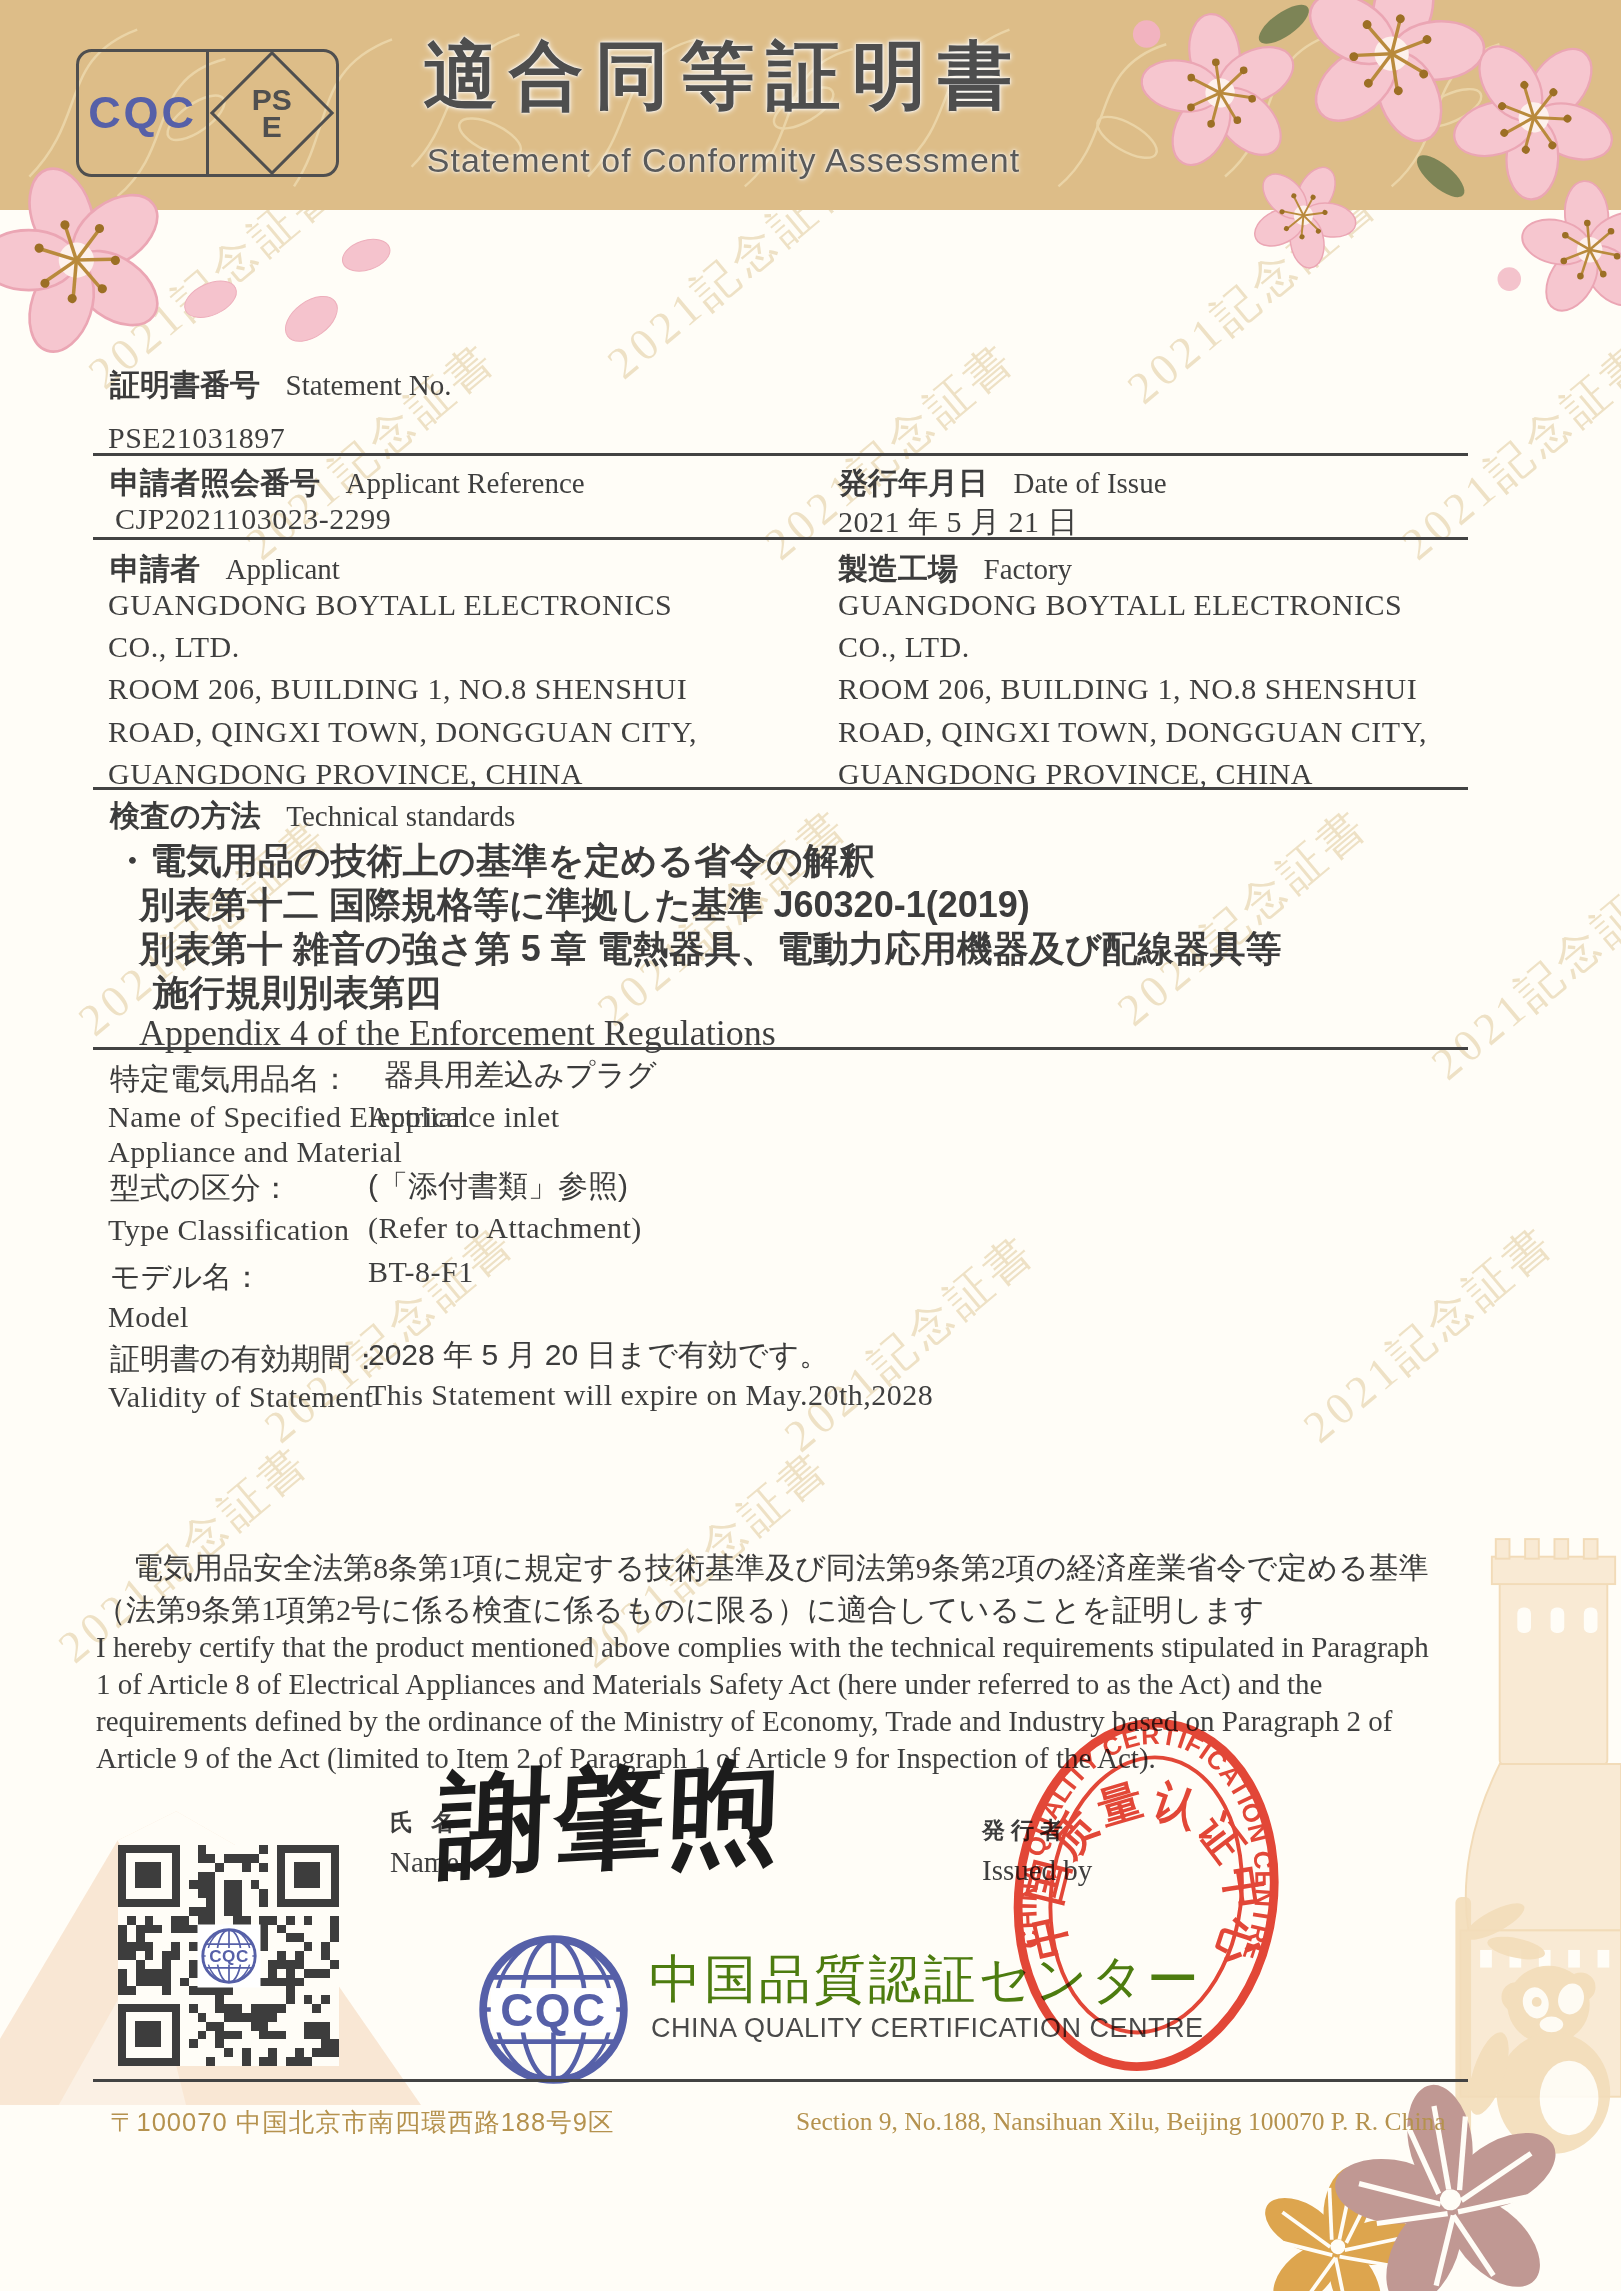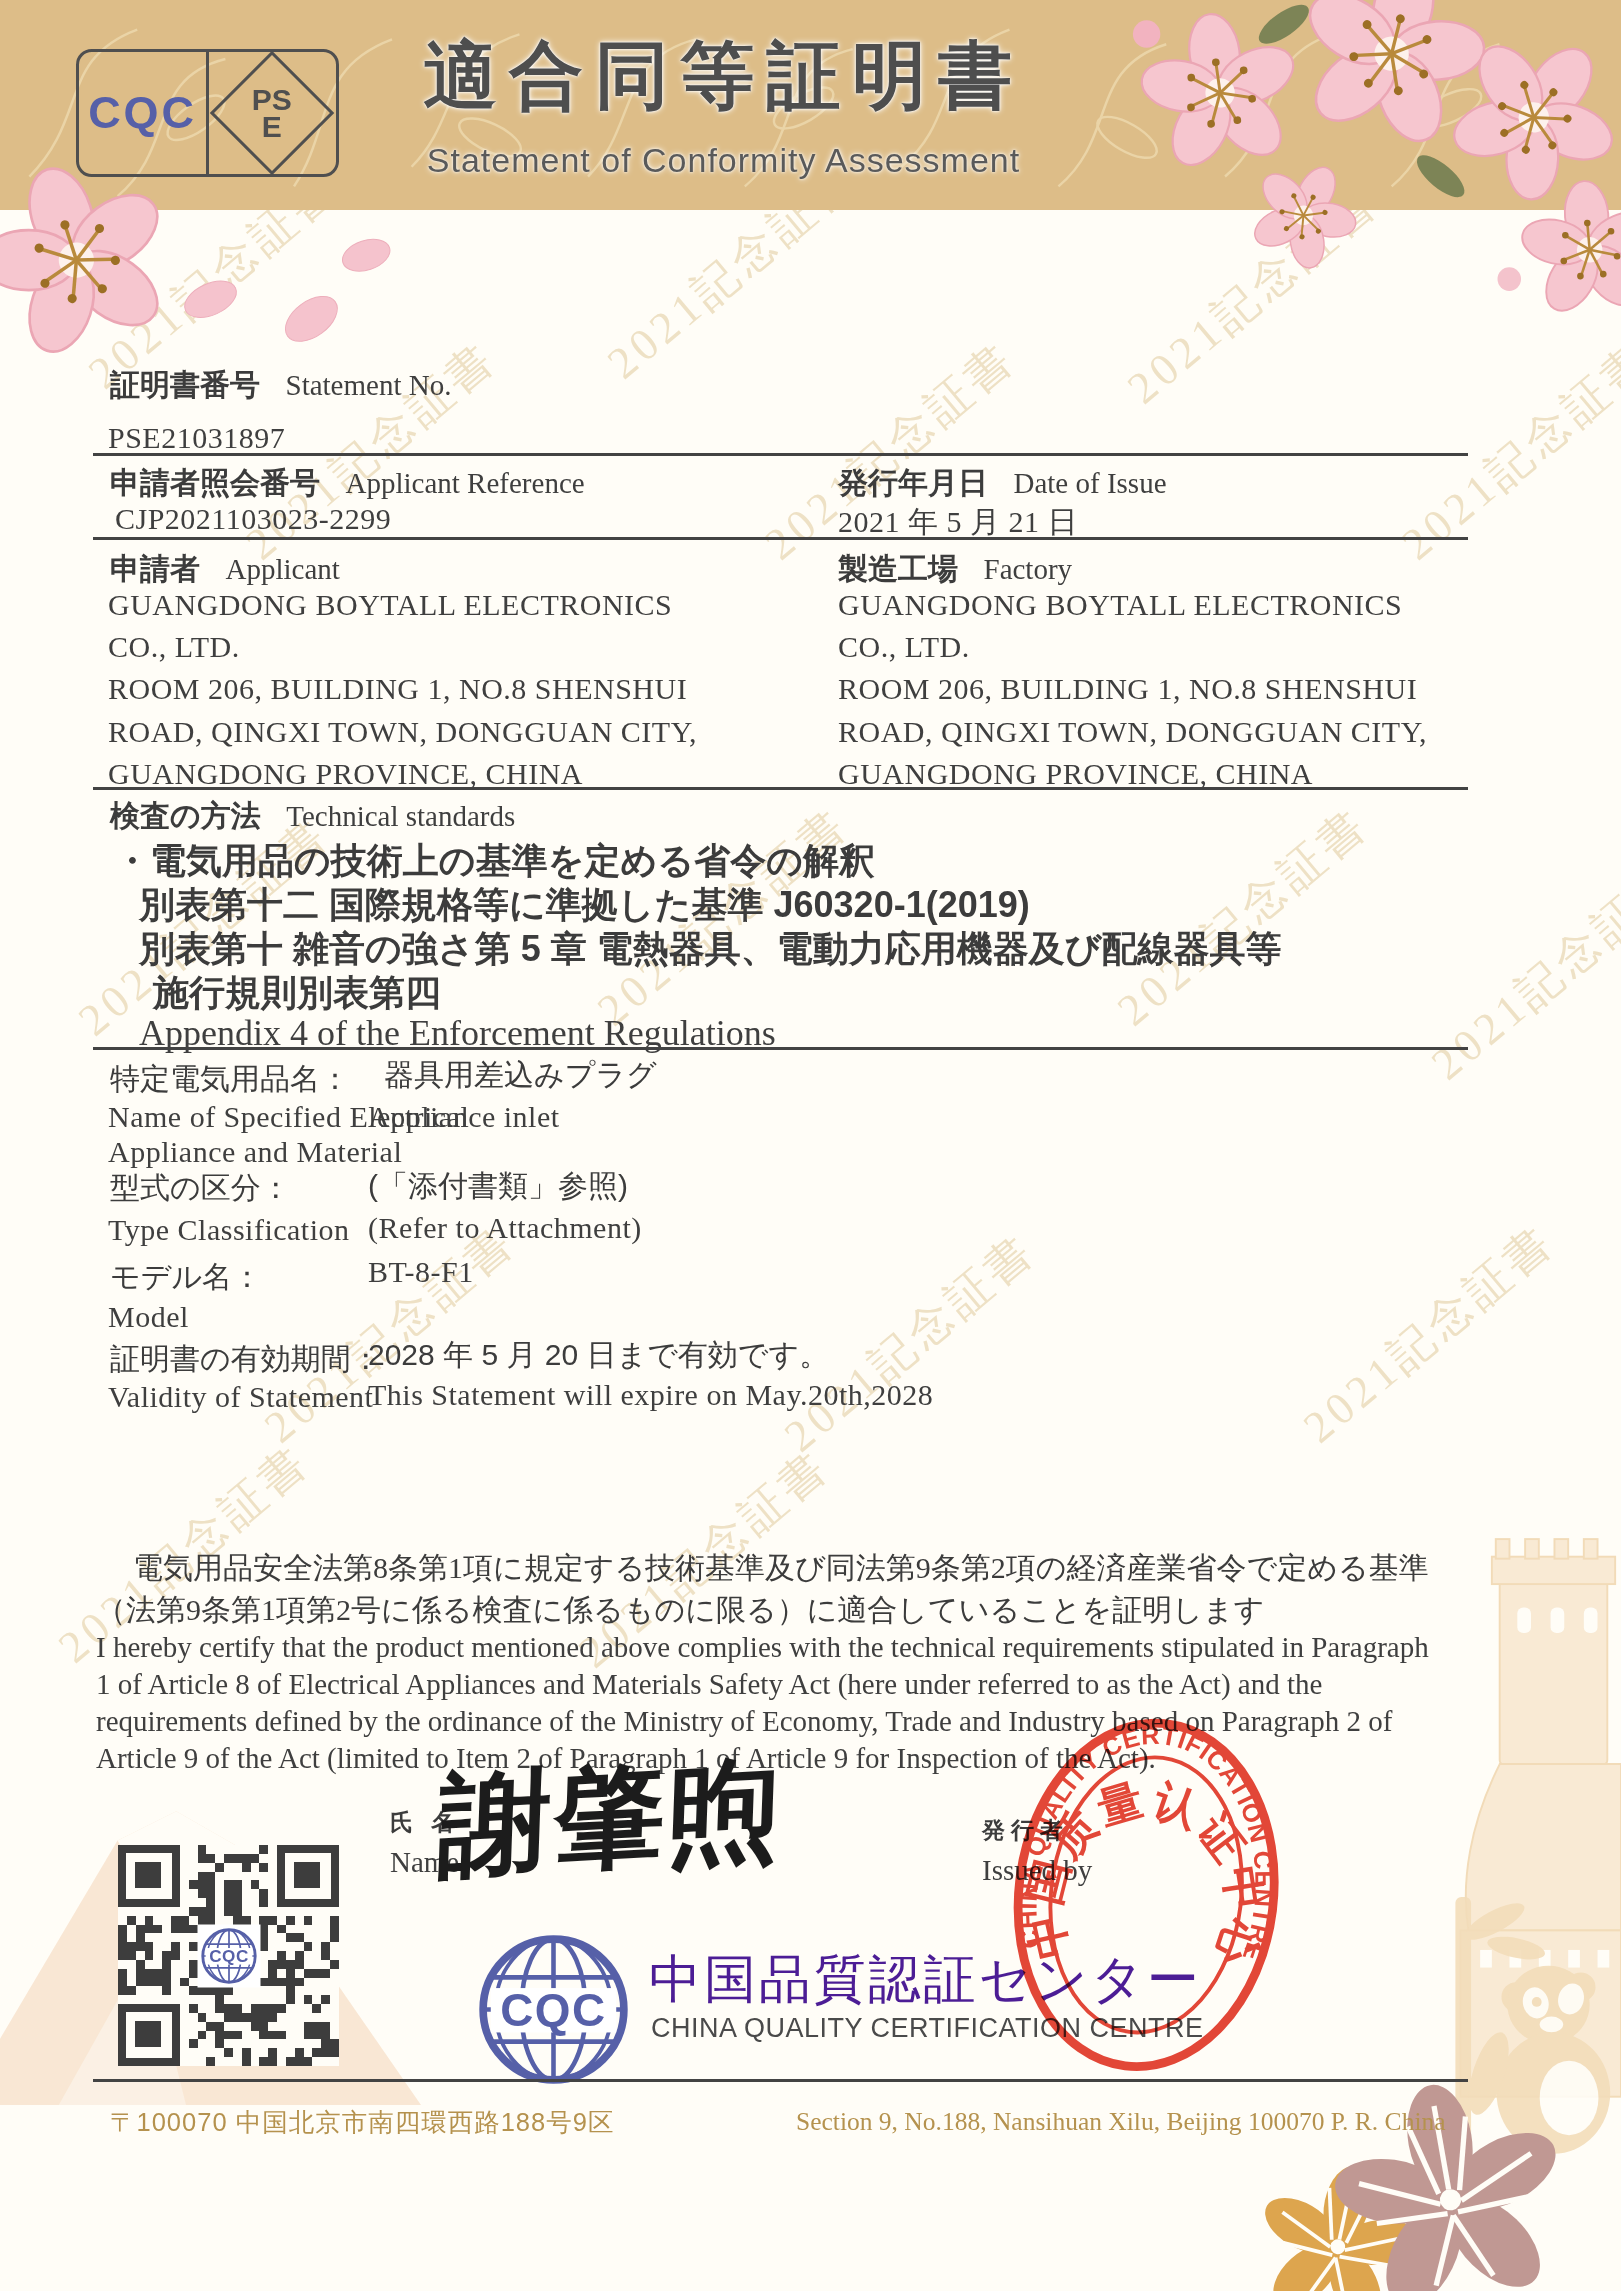--- a/index.html
+++ b/index.html
@@ -60,21 +60,21 @@
   .qr-modules i.on{background:#3d3d3d;}
   .finder{position:absolute;width:62px;height:62px;border:8.8px solid #3d3d3d;background:#fffdf7;
           box-sizing:border-box;}
   .finder::after{content:"";position:absolute;left:8.8px;top:8.8px;width:26.5px;height:26.5px;background:#3d3d3d;}
   .finder.tl{left:0;top:0;} .finder.tr{right:0;top:0;} .finder.bl{left:0;bottom:0;}
   .qr-logo{position:absolute;left:50%;top:50%;width:63px;height:63px;transform:translate(-50%,-50%);
            background:#fff;display:flex;align-items:center;justify-content:center;}
 
   
   .issuer-globe{position:absolute;left:477px;top:1933px;width:153px;height:153px;z-index:5;}
-  .issuer-ja{position:absolute;left:649px;top:1945px;z-index:5;font-size:52px;color:#4c1d95;
+  .issuer-ja{position:absolute;left:649px;top:1945px;z-index:5;font-size:52px;color:#4d7c0f;
              letter-spacing:2.9px;font-weight:500;white-space:nowrap;}
   .issuer-en{position:absolute;left:651px;top:2013px;z-index:5;font-family:"Liberation Sans",sans-serif;
              font-size:27px;color:#4a4a4a;letter-spacing:0.5px;white-space:nowrap;}
 
   
   .stamp{position:absolute;left:1004px;top:1709px;width:286px;height:374px;z-index:6;
          transform:rotate(7deg);opacity:.93;mix-blend-mode:multiply;}
 
   
   .footer-ja{position:absolute;left:110px;top:2105px;z-index:5;font-family:"Liberation Sans",sans-serif;

